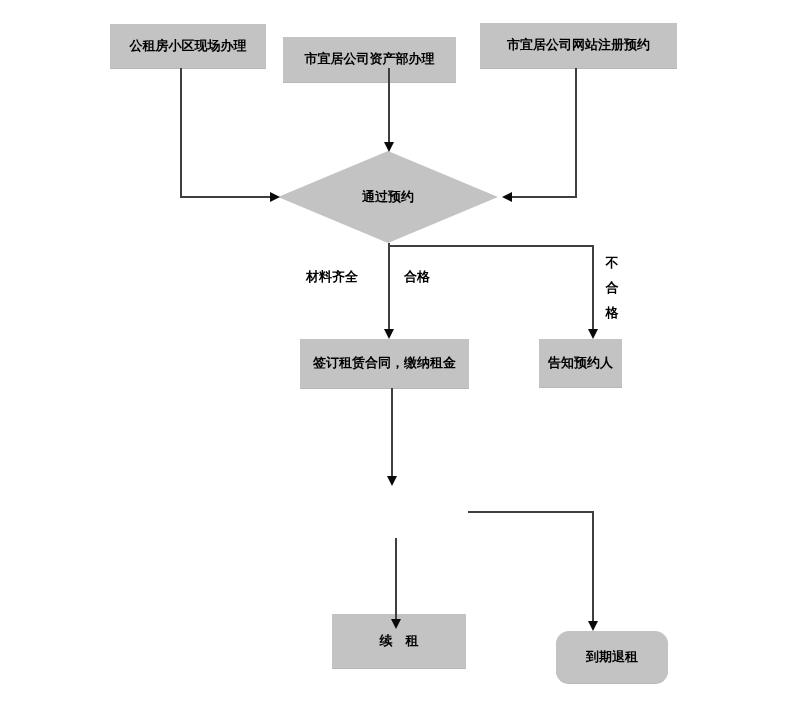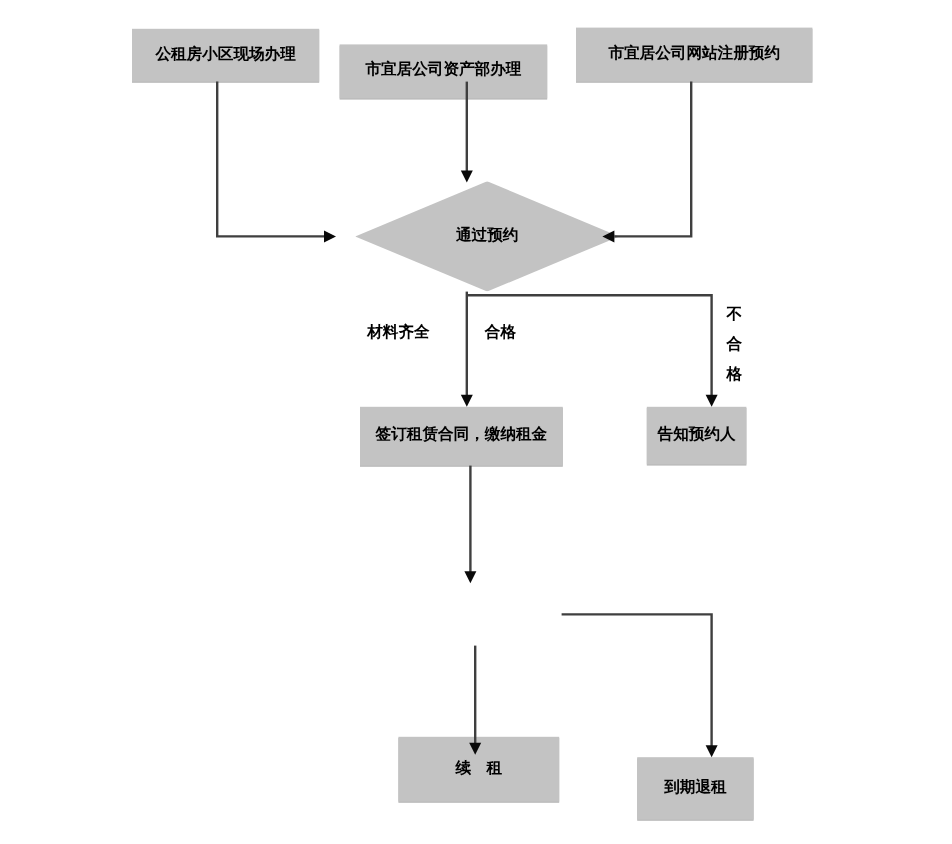--- a/index.html
+++ b/index.html
@@ -35,30 +35,30 @@
 <body>
 
 <div class="stage">
 
   <div class="node" style="left:110px; top:24px;  width:156px; height:44px;">公租房小区现场办理</div>
 
   <div class="node" style="left:283px; top:23px;  width:173px; height:45px;margin-top:14px;">市宜居公司资产部办理</div>
 
   <div class="node" style="left:480px; top:23px;  width:197px; height:45px;">市宜居公司网站注册预约</div>
 
-  <div class="node diamond" style="left:296px; top:151px; width:220px; height:92px;">通过预约</div>
+  <div class="node diamond" style="left:278px; top:151px; width:220px; height:92px;">通过预约</div>
 
   <div class="node" style="left:300px; top:339px; width:169px; height:49px;">签订租赁合同，缴纳租金</div>
 
   <div class="node" style="left:539px; top:339px; width:83px;  height:48px;">告知预约人</div>
 
 
   <div class="node" style="left:332px; top:614px; width:134px; height:54px;">续　租</div>
 
-  <div class="node" style="left:531px; top:631px; width:97px;  height:52px;">到期退租</div>
+  <div class="node" style="left:556px; top:631px; width:112px;  height:52px;border-radius:13px;">到期退租</div>
 
   <div class="edge-label" style="left:306px; top:268px;">材料齐全</div>
 
   <div class="edge-label" style="left:404px; top:268px;">合格</div>
 
   <div class="edge-label vertical" style="left:604px; top:250px;">不合格</div>
 
   <svg class="connectors" width="793" height="703" viewBox="0 0 793 703">
     <g stroke="#3f3f3f" stroke-width="2" fill="none">
       <path d="M181 68 V197 H270"></path>

